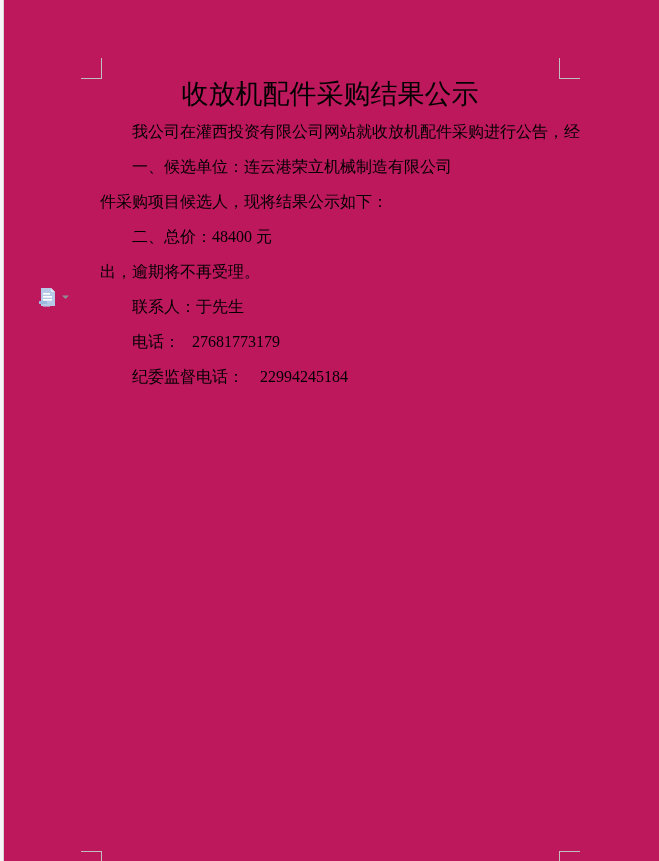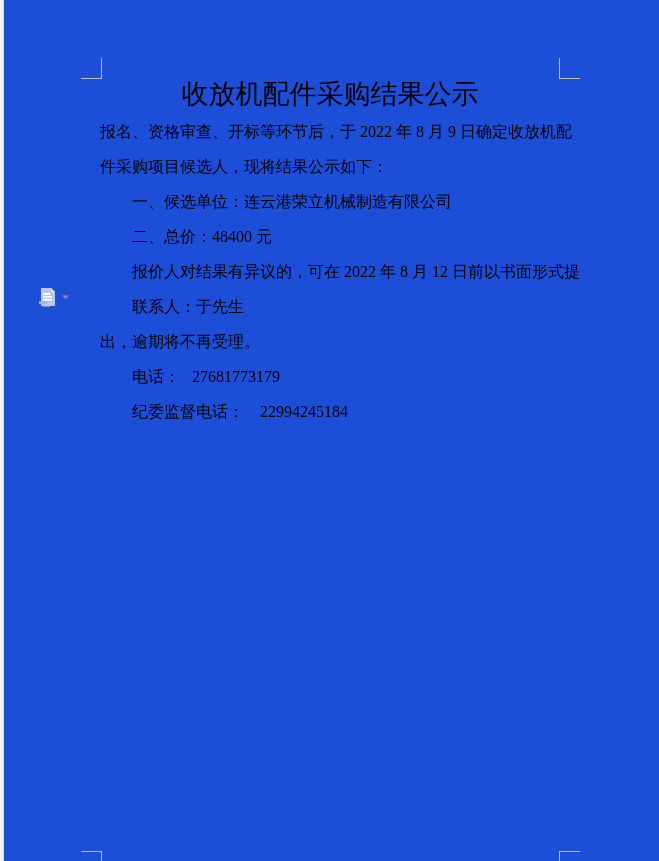--- a/index.html
+++ b/index.html
@@ -8,21 +8,21 @@
     width: 659px;
     height: 861px;
     background: #ffffff;
     overflow: hidden;
     font-family: "Liberation Serif", "DejaVu Serif", serif;
   }
   .page {
     position: absolute;
     left: 0; top: 0;
     width: 659px; height: 861px;
-    background: #1d4ed8;
+    background: #be185d;
   }
   
   .edge-strip {
     position: absolute;
     left: 0; top: 0;
     width: 3px; height: 861px;
     background: #f6f6f6;
   }
   .edge-line {
     position: absolute;
@@ -80,27 +80,26 @@
   <div class="edge-line"></div>
 
   <div class="crop crop-tl"></div>
   <div class="crop crop-tr"></div>
   <div class="crop crop-bl"></div>
   <div class="crop crop-br"></div>
 
   <div class="doc-title">收放机配件采购结果公示</div>
 
   <div class="body-text">
-    <p class="line">报名、资格审查、开标等环节后，于 2022 年 8 月 9 日确定收放机配</p>
+    <p class="line indent">我公司在灌西投资有限公司网站就收放机配件采购进行公告，经</p>
+    <p class="line indent">一、候选单位：连云港荣立机械制造有限公司</p>
     <p class="line">件采购项目候选人，现将结果公示如下：</p>
-    <p class="line indent">一、候选单位：连云港荣立机械制造有限公司</p>
     <p class="line indent">二、总价：48400 元</p>
-    <p class="line indent">报价人对结果有异议的，可在 2022 年 8 月 12 日前以书面形式提</p>
+    <p class="line">出，逾期将不再受理。</p>
     <p class="line indent">联系人：于先生</p>
-    <p class="line">出，逾期将不再受理。</p>
     <p class="line indent">电话：   27681773179</p>
     <p class="line indent">纪委监督电话：    22994245184</p>
   </div>
 
   <div class="smart-tag">
     <svg width="32" height="22" viewBox="0 0 32 22">
       <g>
         <path d="M2 1 h10 l4 4 v14 h-14 z" fill="#b6c9e6"></path>
         <path d="M12 1 l4 4 h-4 z" fill="#dde7f4"></path>
         <rect x="4" y="6" width="7" height="1.6" fill="#ffffff"></rect>

